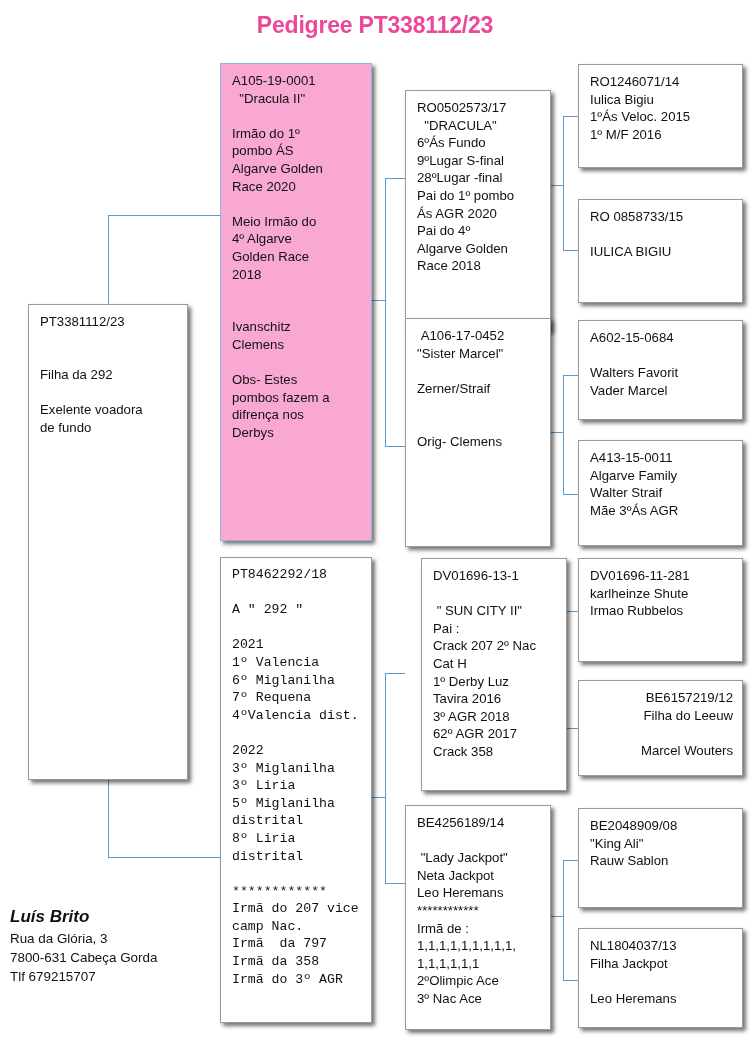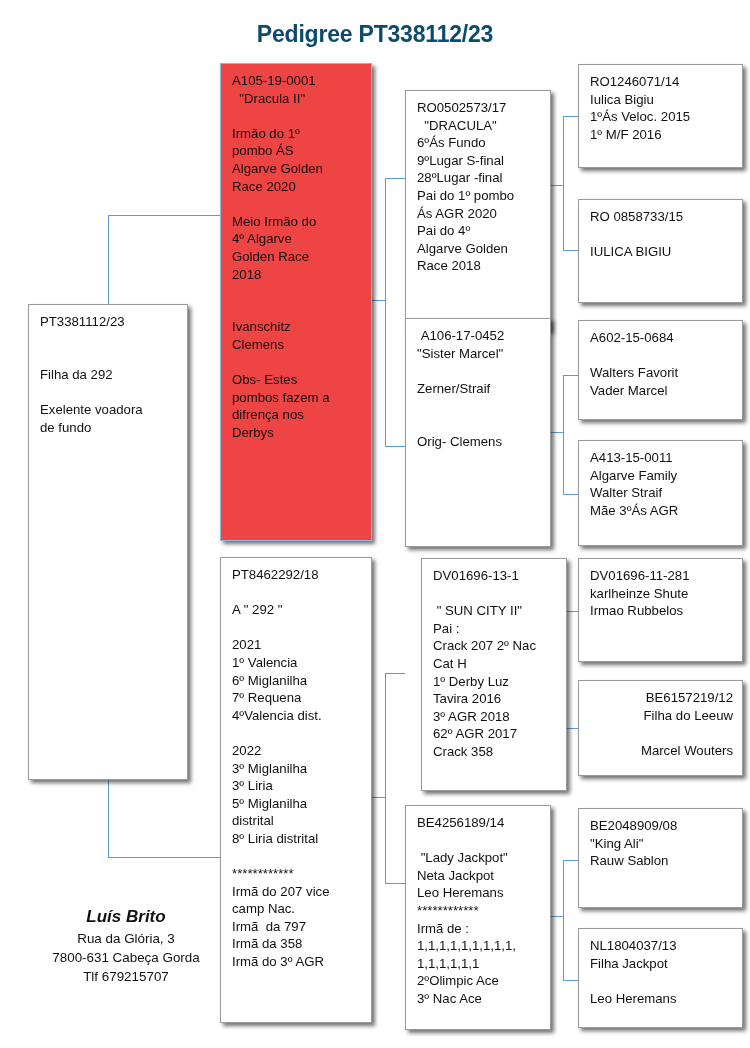--- a/index.html
+++ b/index.html
@@ -12,60 +12,59 @@
     height: 1048px;
     position: relative;
     font-family: "Liberation Sans", sans-serif;
     color: #111111;
     overflow: hidden;
   }
 
   #chart-title {
     position: absolute;
     left: 0;
-    top: 21px;
+    top: 12px;
     width: 750px;
     text-align: center;
     font-size: 23px;
     font-weight: bold;
     letter-spacing: -0.2px;
-    color: #0c4a6e;
+    color: #ec4899;
   }
 
   .node {
     position: absolute;
     background: #ffffff;
     border: 1px solid #9a9a9a;
     box-shadow: 3px 3px 4px rgba(0,0,0,0.55);
     box-sizing: border-box;
     padding: 8px 9px 6px 11px;
     font-size: 13.2px;
     line-height: 17.6px;
     white-space: pre-wrap;
     overflow: hidden;
   }
   .node.blue {
-    background: #ef4444;
+    background: #f9a8d4;
     border-color: #8fb7dd;
   }
 
   
   .conn {
     position: absolute;
     background: #5b9bd5;
   }
   .conn.h { height: 1px; }
   .conn.v { width: 1px; }
 
   #footer-block {
     position: absolute;
-    left: 26px;
+    left: 10px;
     top: 905px;
     width: 200px;
-    text-align: center;
     font-size: 13.4px;
     line-height: 19px;
   }
   #footer-name {
     font-weight: bold;
     font-style: italic;
     font-size: 17px;
     line-height: 23px;
     padding-bottom: 1px;
   }
@@ -133,21 +132,21 @@
 
 
 Ivanschitz
 Clemens
 
 Obs- Estes
 pombos fazem a
 difrença nos
 Derbys</div>
 
-<div class="node" style="left:220px; top:557px; width:152px; height:466px;">PT8462292/18
+<div class="node" style="left:220px; top:557px; width:152px; height:466px;font-family:Liberation Mono, monospace;">PT8462292/18
 
 A " 292 "
 
 2021
 1º Valencia
 6º Miglanilha
 7º Requena
 4ºValencia dist.
 
 2022

